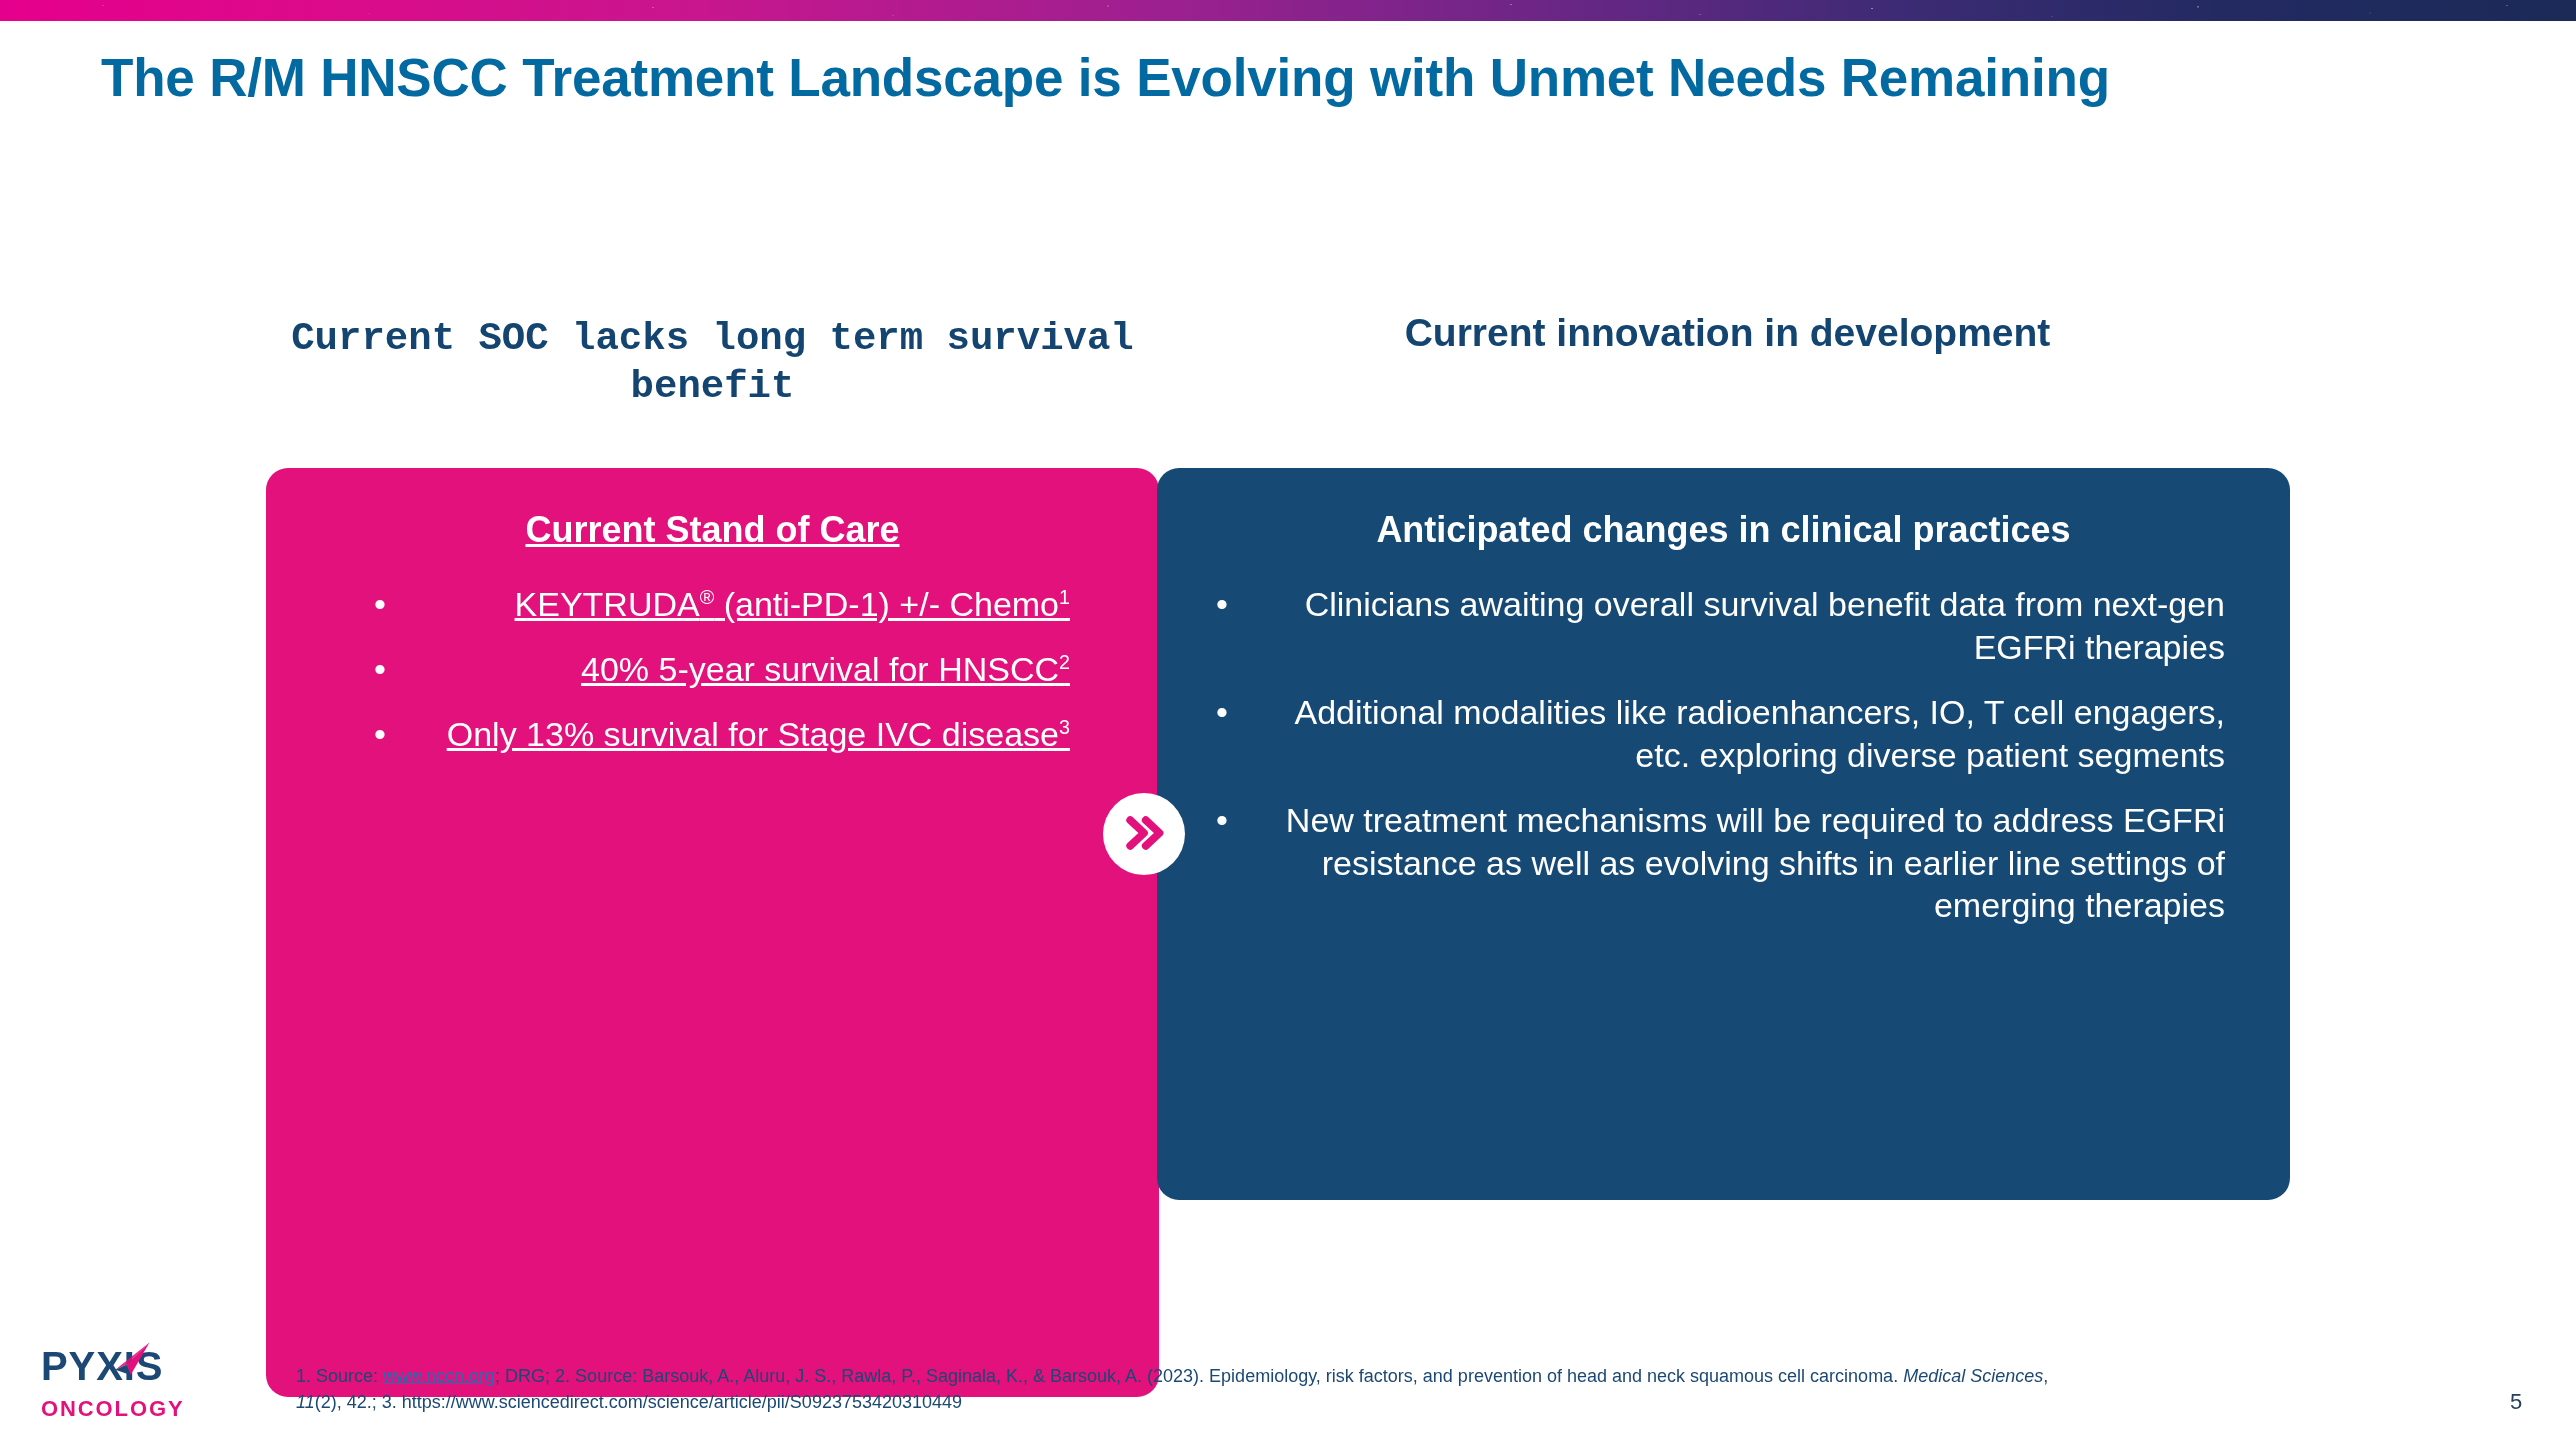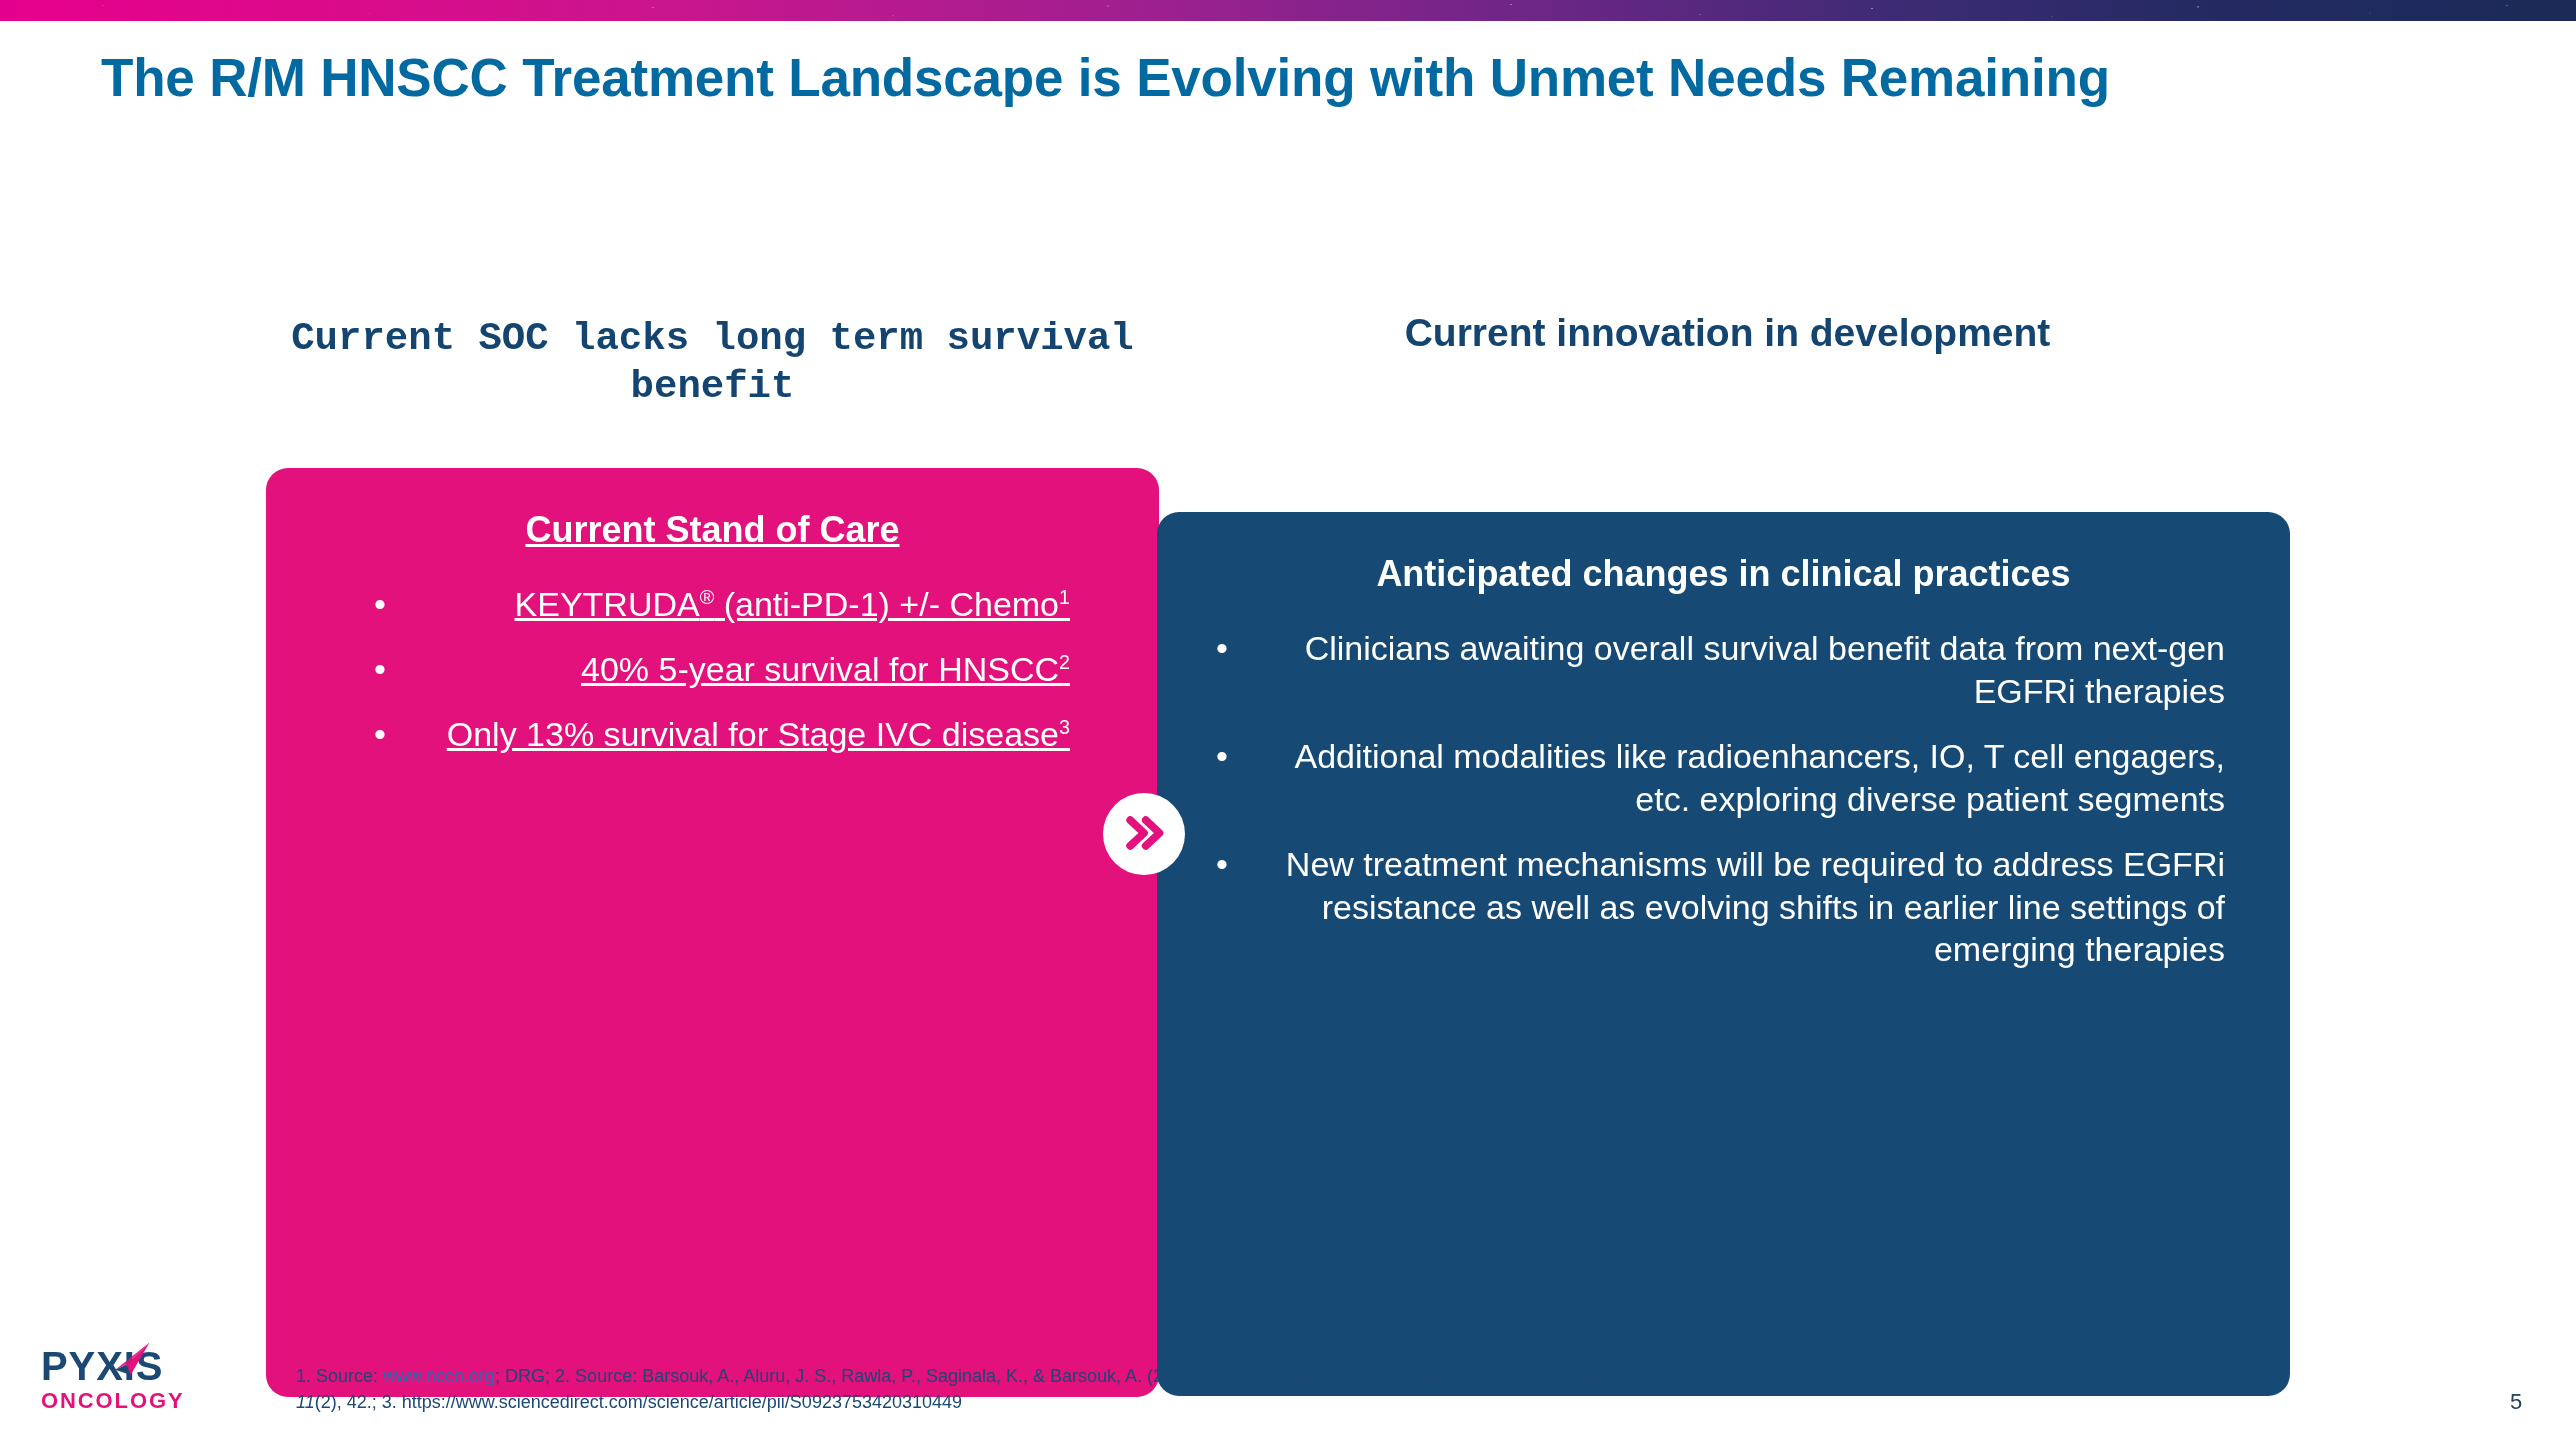--- a/index.html
+++ b/index.html
@@ -82,24 +82,23 @@
   }
   .card.pink {
     left: 266px;  top: 468px;
     width: 893px; height: 929px;
     background: #E2117C;
     padding: 39px 29px 26px 29px;
     text-decoration: underline;
   }
   .card.navy {
     left: 1157px; top: 468px;
-    width: 1133px; height: 884px;
+    width: 1133px; height: 732px;
     background: #164A74;
     padding: 39px 39px 26px 39px;
-    margin-top: 44px;
   }
 
   .card-heading {
     text-align: center;
     font-size: 36px;
     font-weight: bold;
     line-height: 1.26;
     margin: 0 0 31px 0;
   }
 
@@ -164,21 +163,21 @@
     line-height: 1;
     position: relative;
   }
   .logo-onc {
     display: block;
     font-size: 22px;
     font-weight: bold;
     color: #E2117C;
     letter-spacing: 1.9px;
     line-height: 1;
-    margin-top: 4px;
+    margin-top: 12px;
   }
   .logo-needle {
     position: absolute;
     left: 64px;
     top: -6.9px;
     width: 53px;
     height: 53px;
     pointer-events: none;
   }
 

